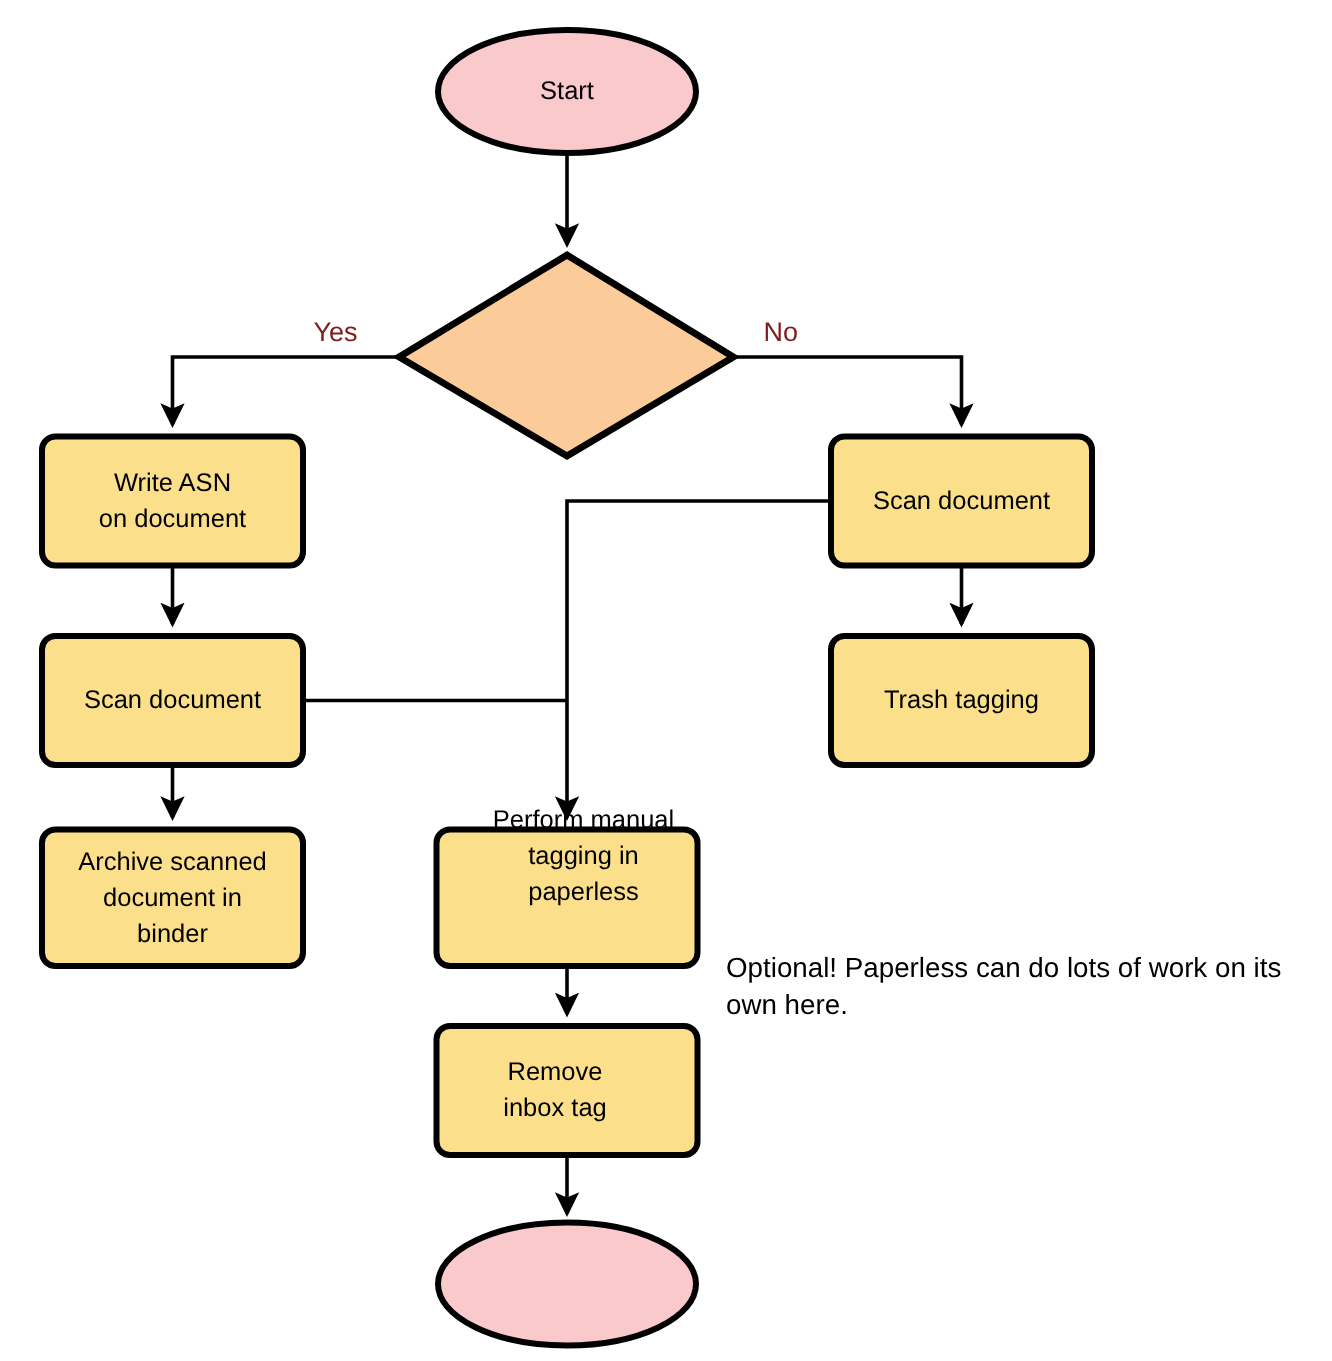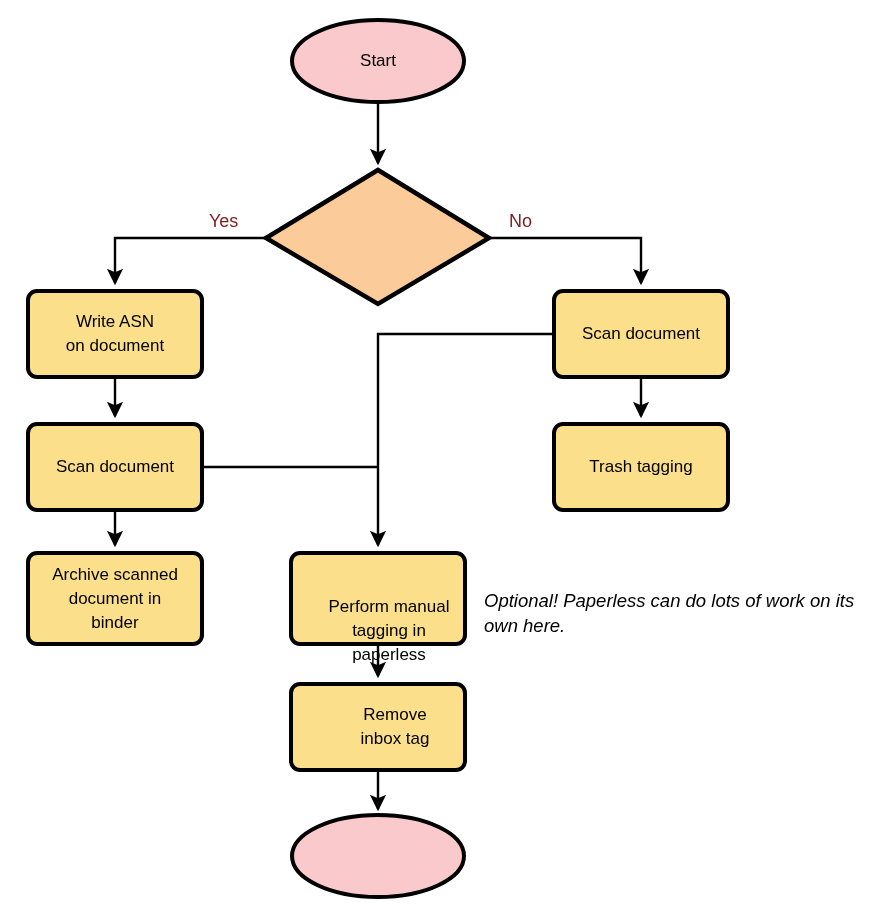--- a/index.html
+++ b/index.html
@@ -41,22 +41,22 @@
     color: #7f1d1d;
     font-size: 18px;
     line-height: 21px;
     white-space: nowrap;
   }
   .note-label {
     position: absolute;
     color: #000000;
     font-size: 18.5px;
     line-height: 25px;
-    font-style: italic;
     white-space: pre-line;
+    margin-top: 44px;
   }
 </style>
 </head>
 <body>
 
 <div id="flowchart-canvas">
 
   <svg id="flow-svg" viewBox="0 0 888 907" xmlns="http://www.w3.org/2000/svg">
     <defs>
       <marker id="arrow" viewBox="0 0 12 12" refX="9.5" refY="6" markerWidth="7.5" markerHeight="7.5" orient="auto-start-reverse">
@@ -117,23 +117,23 @@
   <div class="node-label" style="left:30px; top:426px; width:170px; height:82px;">Scan document</div>
 
   <div class="node-label" style="left:30px; top:555px; width:170px; height:87px;">Archive scanned
 document in
 binder</div>
 
   <div class="node-label" style="left:556px; top:293px; width:170px; height:82px;">Scan document</div>
 
   <div class="node-label" style="left:556px; top:426px; width:170px; height:82px;">Trash tagging</div>
 
-  <div class="node-label" style="left:293px; top:587px; width:192px; height:87px;">Perform manual
+  <div class="node-label" style="left:293px; top:527px; width:192px; height:87px;">Perform manual
 tagging in
 paperless</div>
 
-  <div class="node-label" style="left:310px; top:686px; width:170px; height:82px;">Remove
+  <div class="node-label" style="left:285px; top:686px; width:170px; height:82px;">Remove
 inbox tag</div>
 
 
   <div class="note-label" style="left:484px; top:588px; width:404px;">Optional! Paperless can do lots of work on its own here.</div>
 
 </div>
 
 </body></html>

